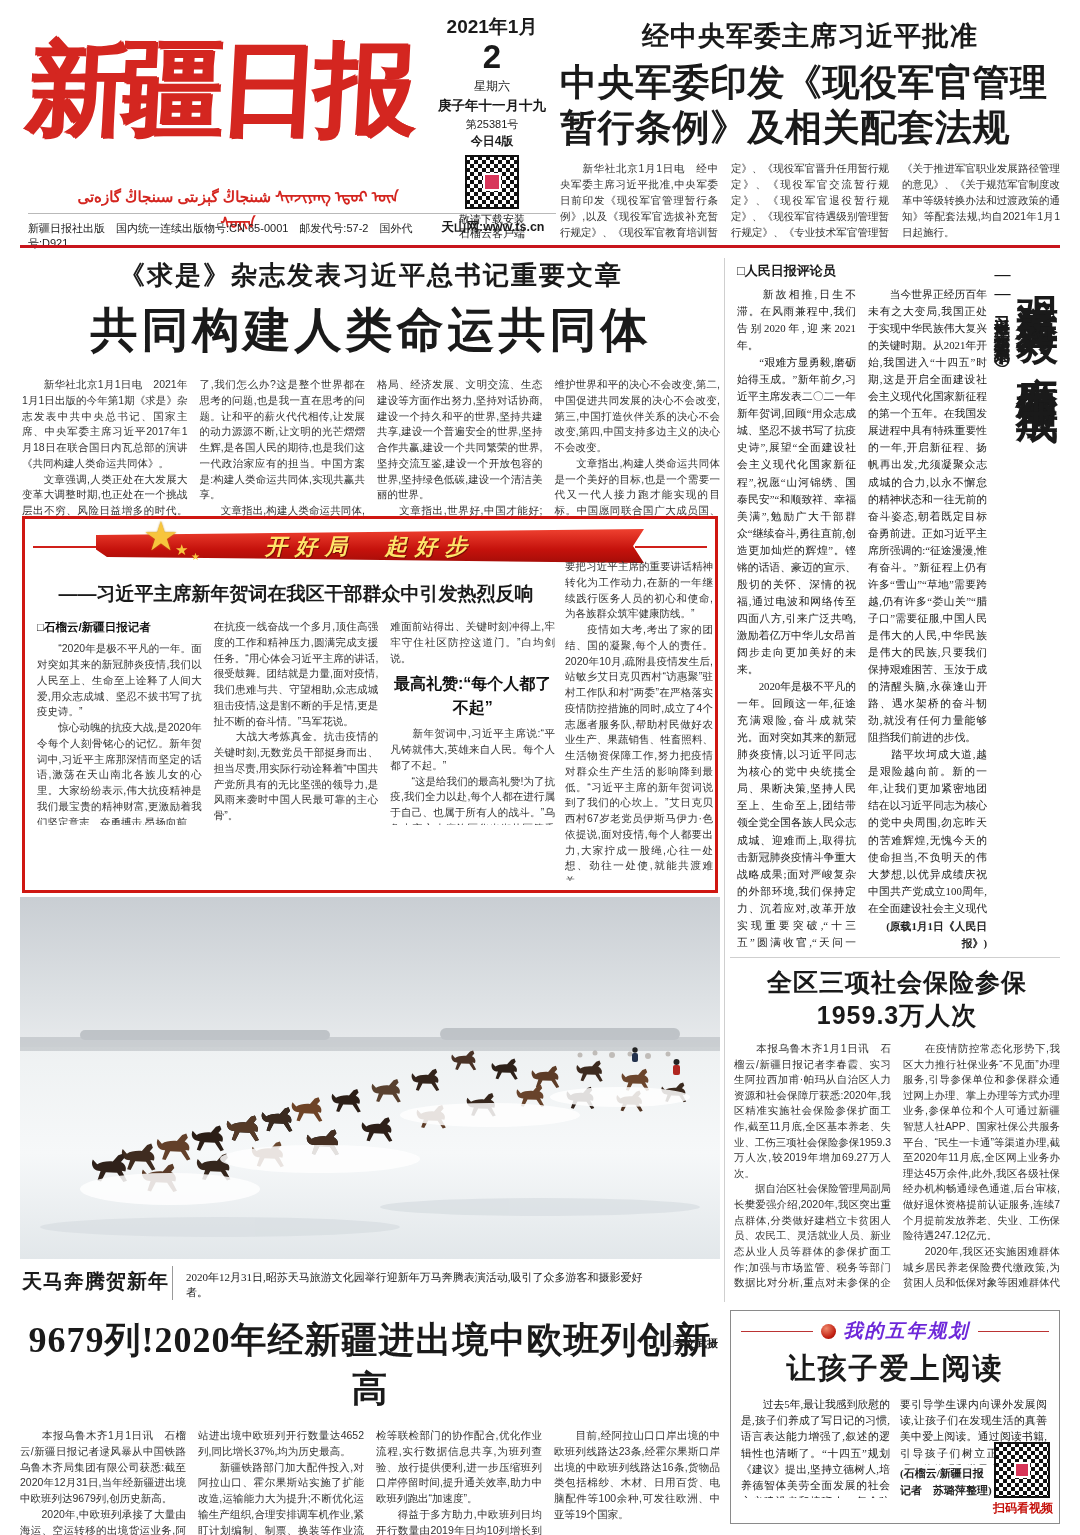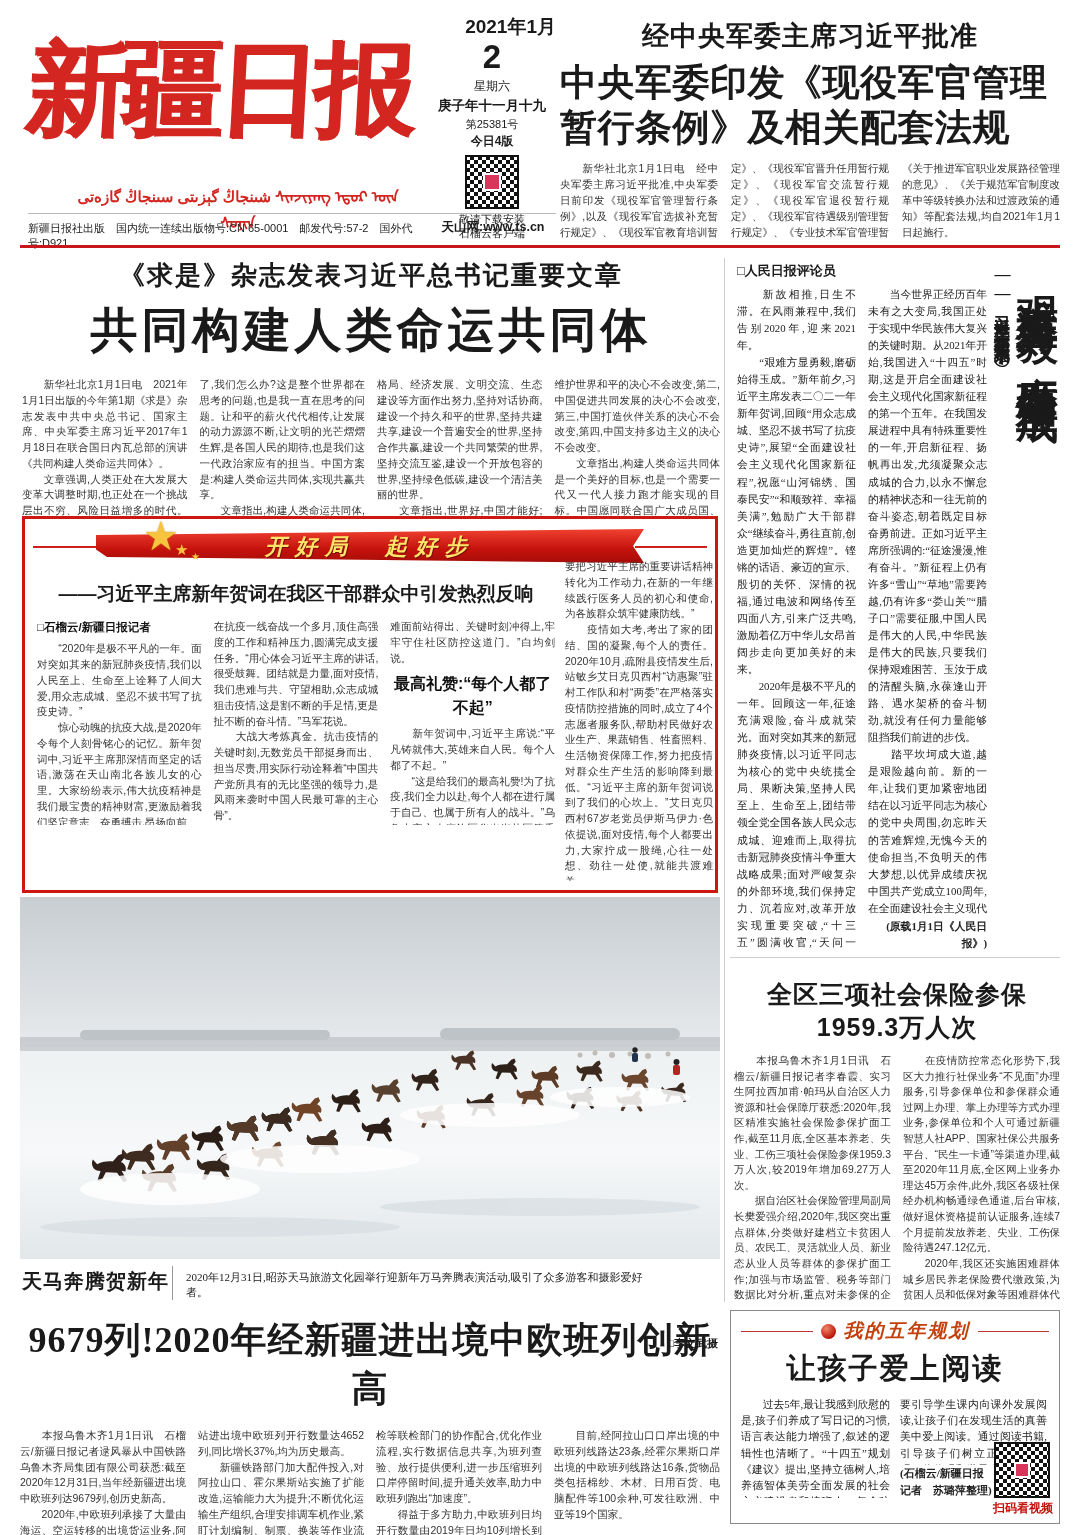--- a/index.html
+++ b/index.html
@@ -24,21 +24,21 @@
   .masthead-scripts {
     left:58px; top:180px; width:360px; text-align:center;
     color:#d42620; font-size:15px; font-weight:bold;
   }
   .head-hairline { left:28px; top:213px; width:528px; border-top:1px solid #b9b9b9; }
   .pub-info { left:28px; top:221px; width:405px; font-size:11px; color:#222; }
   .website  { left:430px; top:219px; width:126px; font-size:12.5px; font-weight:bold; text-align:center; }
 
   
   .dateblock { left:428px; top:14px; width:128px; text-align:center; }
-  .date-month { font-size:19px; font-weight:900;text-align:right; }
+  .date-month { font-size:19px; font-weight:900; }
   .date-day   { font-size:33px; font-weight:900; line-height:1.05; }
   .date-week  { font-size:12px; margin-top:3px; }
   .date-lunar { font-size:13.5px; font-weight:bold; margin-top:2px; }
   .date-issue { font-size:11px; margin-top:2px; }
   .date-pages { font-size:12px; font-weight:bold; margin-top:1px; }
   .qr {
     width:52px; height:52px; margin:6px auto 0; position:relative;
     background:
       conic-gradient(#111 0 90deg,#fff 0 180deg,#111 0 270deg,#fff 0) 0 0/8px 8px;
     outline:2px solid #111; outline-offset:-1px;
@@ -131,41 +131,41 @@
   .photo { left:20px; top:897px; width:700px; height:362px; overflow:hidden; background:#dfe3e6; }
   .caption-row { left:20px; top:1264px; width:700px; height:44px; }
   .caption-label { position:absolute; left:2px; top:4px; font-weight:900; font-size:20px; letter-spacing:1px; }
   .caption-sep { position:absolute; left:152px; top:2px; width:1px; height:34px; background:#999; }
   .caption-text { position:absolute; left:166px; top:6px; width:470px;
                   font-family:"Liberation Serif", serif; font-size:11px; color:#222; }
   .caption-credit { position:absolute; right:2px; top:24px; font-weight:bold; font-size:11px;margin-top:48px; }
 
   
   .insurance { left:734px; top:966px; width:326px; }
-  .insurance .headline { font-weight:900; font-size:25px; text-align:center; line-height:1.3; letter-spacing:1px;margin-top:12px; }
+  .insurance .headline { font-weight:900; font-size:25px; text-align:center; line-height:1.3; letter-spacing:1px; }
   .insurance .cols { display:flex; gap:12px; margin-top:10px; height:252px; overflow:hidden; }
   .insurance .col { flex:1; font-size:10.4px; line-height:1.5; color:#333; }
 
   
   .freight { left:20px; top:1316px; width:700px; }
   .freight .headline {
     font-family:"Liberation Serif", serif; font-weight:900; font-size:36px;
     text-align:center; letter-spacing:1px;
   }
   .freight .cols { display:flex; gap:12px; margin-top:14px; height:142px; overflow:hidden; }
   .freight .col { flex:1; font-size:10.5px; line-height:1.5; color:#333; }
 
   
   .readbox { left:730px; top:1310px; width:330px; height:214px; border:1px solid #8a8a8a;
              padding:7px 10px; background:#fff; }
   .read-banner { display:flex; align-items:center; gap:8px; }
   .read-banner .line { flex:1; height:1px; background:#b33; }
   .read-ball { width:15px; height:15px; border-radius:50%;
                background:radial-gradient(circle at 35% 30%, #f0876a, #c01e10 65%, #7e0b05); }
-  .read-banner-text { color:#c2410c; font-weight:900; font-style:italic; font-size:19px; letter-spacing:2px; }
+  .read-banner-text { color:#6d28d9; font-weight:900; font-style:italic; font-size:19px; letter-spacing:2px; }
   .read-headline { margin-top:5px; font-weight:900; font-size:29px; text-align:center; letter-spacing:2px; }
   .read-byline { margin-top:4px; text-align:center; font-weight:bold; font-size:12.5px; line-height:1.4; }
   .read-cols { display:flex; gap:10px; margin-top:7px; height:102px; }
   .read-col { flex:1; font-family:"Liberation Serif", serif; font-size:10.8px; line-height:1.5;
               color:#222; overflow:hidden; }
   .read-col.second { display:flex; flex-direction:column; }
   .read-col .flow { flex:1; overflow:hidden; padding-right:2px; }
   .read-credit { font-weight:bold; font-size:11px; width:92px; }
   .read-qr { position:absolute; right:10px; bottom:26px; width:54px; height:54px;
       background:conic-gradient(#111 0 90deg,#fff 0 180deg,#111 0 270deg,#fff 0) 0 0/8px 8px;

